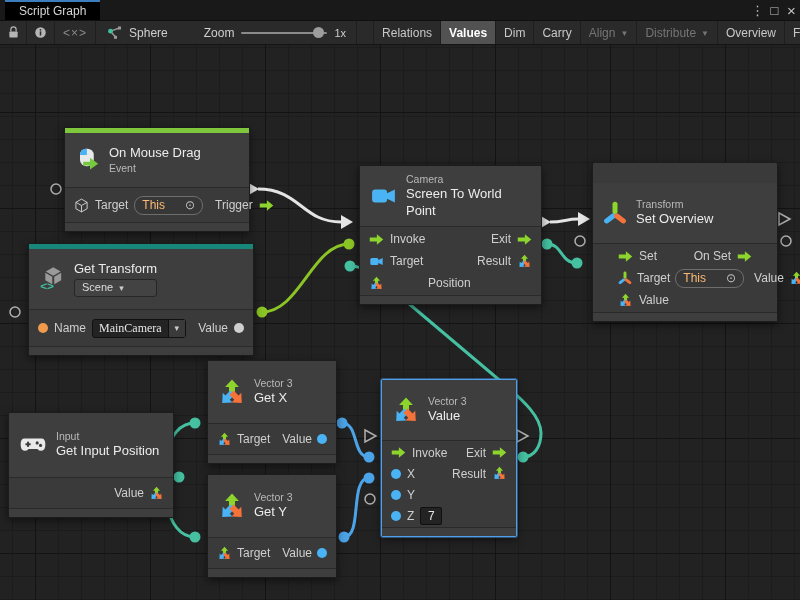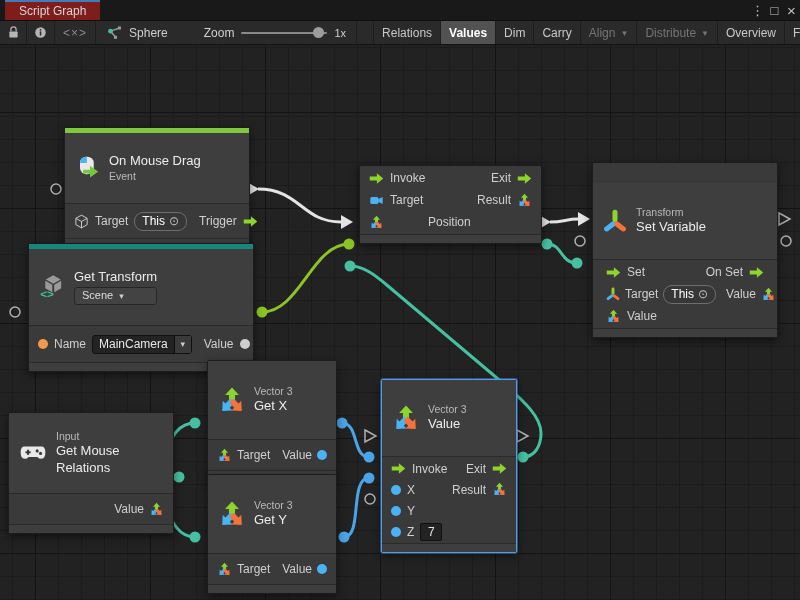--- a/index.html
+++ b/index.html
@@ -3,21 +3,21 @@
 <meta charset="utf-8">
 <style>
   html,body{margin:0;padding:0;}
   body{
     width:800px;height:600px;overflow:hidden;position:relative;
     background:#191919;font-family:"Liberation Sans",sans-serif;
     -webkit-font-smoothing:antialiased;user-select:none;
   }
   
   .tabbar{position:absolute;left:0;top:0;width:800px;height:20px;background:#191919;display:flex;align-items:flex-end;z-index:6;}
-  .tab{margin-left:5px;height:18px;background:#7f1d1d;border-top:2px solid #3d7dbb;
+  .tab{margin-left:5px;height:18px;background:#000000;border-top:2px solid #3d7dbb;
        padding:0 14px;display:flex;align-items:center;color:#d6d6d6;font-size:12px;}
   .tabbar-right{margin-left:auto;display:flex;align-items:center;height:20px;color:#c4c4c4;}
   .tb-ic{width:17px;height:20px;display:flex;align-items:center;justify-content:center;font-size:12px;cursor:default;}
   .ic-kebab::before{content:"\22EE";font-size:13px;}
   .ic-max::before{content:"\25A1";font-size:13px;}
   .ic-close::before{content:"\00D7";font-size:15px;}
   
   .toolbar{position:absolute;left:0;top:20px;width:800px;height:23px;background:#2a2a2a;
            border-top:1px solid #0f0f0f;border-bottom:1px solid #141414;display:flex;align-items:stretch;z-index:6;}
   .tbtn{display:flex;align-items:center;justify-content:center;padding:0 8px;font-size:12px;color:#c8c8c8;
@@ -40,37 +40,37 @@
       repeating-linear-gradient(90deg,#1c1c1c 0 1px,transparent 1px 23px),
       repeating-linear-gradient(0deg,#1c1c1c 0 1px,transparent 1px 23px);
     background-position:35px 0,0 69px,12px 0,0 0;
     z-index:0;}
   .wires{position:absolute;left:0;top:0;width:800px;height:600px;z-index:1;pointer-events:none;}
   
   .node{position:absolute;background:#3a3a3a;border:1px solid #1c1c1c;border-radius:2px;
         box-shadow:0 3px 9px rgba(0,0,0,.5);color:#c8c8c8;z-index:2;}
   .node.selected{border-color:#4f9eea;box-shadow:0 0 0 1px rgba(79,158,234,.45),0 3px 9px rgba(0,0,0,.5);}
   .colorbar{height:5px;}
-  .nhead{display:flex;align-items:center;gap:9px;padding:16px 10px;background:#3e3e3e;border-bottom:1px solid #2a2a2a;}
+  .nhead{display:flex;align-items:center;gap:9px;padding:8px 10px;background:#3e3e3e;border-bottom:1px solid #2a2a2a;}
   .htxt{display:flex;flex-direction:column;justify-content:center;line-height:1.25;}
   .ncat{font-size:10.5px;color:#b9b9b9;}
   .ntitle{font-size:13px;color:#ececec;}
   .nbody{padding:0;}
   .nrow{display:flex;align-items:center;gap:6px;padding:0 9px;font-size:12px;color:#cfcfcf;}
   .nfoot{height:8px;background:#3e3e3e;border-top:1px solid #2a2a2a;}
   .spacer{flex:1;}
   .dot{width:10px;height:10px;border-radius:50%;flex:none;}
   .dot.blue{background:#4ab3f4;}
   .dot.orange{background:#ef9a4d;}
   .dot.white{background:#cfcfcf;}
-  .pill{display:inline-flex;align-items:center;gap:4px;border:1px solid #6e6e6e;border-radius:9px;
-        background:#373737;padding:0 7px;height:17px;font-size:12px;color:#ffffff;}
+  .pill{display:inline-flex;align-items:center;gap:20px;border:1px solid #6e6e6e;border-radius:9px;
+        background:#373737;padding:0 7px;height:17px;font-size:12px;color:#fdba74;}
   .tgt::before{content:"\2299";font-size:12px;color:#bdbdbd;}
   .dd{display:inline-flex;align-items:stretch;background:#232323;border:1px solid #101010;border-radius:3px;height:17px;}
-  .dd .dd-val{padding:0 6px;display:flex;align-items:center;font-size:12px;color:#e6e6e6;}
+  .dd .dd-val{padding:0 6px;display:flex;align-items:center;font-size:12px;color:#e6e6e6;font-family:Liberation Serif, serif;}
   .dd .dd-btn{width:16px;display:flex;align-items:center;justify-content:center;border-left:1px solid #101010;background:#3a3a3a;}
   .dd .dd-btn::before{content:"\25BE";font-size:9px;color:#ccc;}
   .mini-dd{display:inline-flex;align-items:center;gap:6px;background:#434343;border:1px solid #262626;border-radius:3px;
            padding:0 7px;height:16px;font-size:11px;color:#dedede;margin-top:2px;}
   .mini-dd::after{content:"\25BE";font-size:9px;color:#ccc;}
   .zfield{display:inline-flex;align-items:center;justify-content:center;background:#232323;border:1px solid #101010;
           border-radius:2px;min-width:14px;height:16px;padding:0 3px;font-size:12px;color:#e6e6e6;}
   svg.pic{flex:none;display:block;}
   .hidden-defs{position:absolute;width:0;height:0;overflow:hidden;}
 </style>
@@ -323,20 +323,29 @@
       </span>
       <span class="spacer"></span>
       <span>Value</span>
       <span class="dot white"></span>
     </div>
   </div>
   <div class="nfoot"></div>
 </div>
 
 <div class="node" style="left:359px;top:165px;width:181px;">
+  <div class="nhead" style="height:44px;">
+    <svg class="pic" width="27" height="24" viewBox="0 0 20 20">
+        <use href="#sym-camera"></use>
+      </svg>
+    <div class="htxt">
+      <span class="ncat">Camera</span>
+      <span class="ntitle">Screen To World Point</span>
+    </div>
+  </div>
   <div class="nbody" style="padding:1px 0;">
     <div class="nrow" style="height:22px;">
       <svg class="pic" width="15" height="15" viewBox="0 0 20 20">
           <use href="#sym-flowarrow"></use>
         </svg>
       <span>Invoke</span>
       <span class="spacer"></span>
       <span>Exit</span>
       <svg class="pic" width="15" height="15" viewBox="0 0 20 20">
           <use href="#sym-flowarrow"></use>
@@ -363,24 +372,24 @@
   <div class="nfoot"></div>
 </div>
 
 <div class="node" style="left:592px;top:162px;width:184px;">
   <div class="nhead" style="height:44px;margin-top:20px;">
     <svg class="pic" width="24" height="24" viewBox="0 0 20 20">
         <use href="#sym-transform"></use>
       </svg>
     <div class="htxt">
       <span class="ncat">Transform</span>
-      <span class="ntitle">Set Variable</span>
-    </div>
-  </div>
-  <div class="nbody" style="padding:1px 4px;">
+      <span class="ntitle">Set Overview</span>
+    </div>
+  </div>
+  <div class="nbody" style="padding:1px 16px;">
     <div class="nrow" style="height:22px;">
       <svg class="pic" width="15" height="15" viewBox="0 0 20 20">
           <use href="#sym-flowarrow"></use>
         </svg>
       <span>Set</span>
       <span class="spacer"></span>
       <span>On Set</span>
       <svg class="pic" width="15" height="15" viewBox="0 0 20 20">
           <use href="#sym-flowarrow"></use>
         </svg>
@@ -504,21 +513,21 @@
   <div class="nfoot"></div>
 </div>
 
 <div class="node" style="left:8px;top:412px;width:164px;">
   <div class="nhead" style="height:48px;">
     <svg class="pic" width="28" height="26" viewBox="0 0 20 20">
         <use href="#sym-gamepad"></use>
       </svg>
     <div class="htxt">
       <span class="ncat">Input</span>
-      <span class="ntitle">Get Mouse Relations</span>
+      <span class="ntitle">Get Input Position</span>
     </div>
   </div>
   <div class="nbody">
     <div class="nrow" style="height:30px;gap:5px;">
       <span class="spacer"></span>
       <span>Value</span>
       <svg class="pic" width="15" height="15" viewBox="0 0 20 21">
           <use href="#sym-vec3"></use>
         </svg>
     </div>

